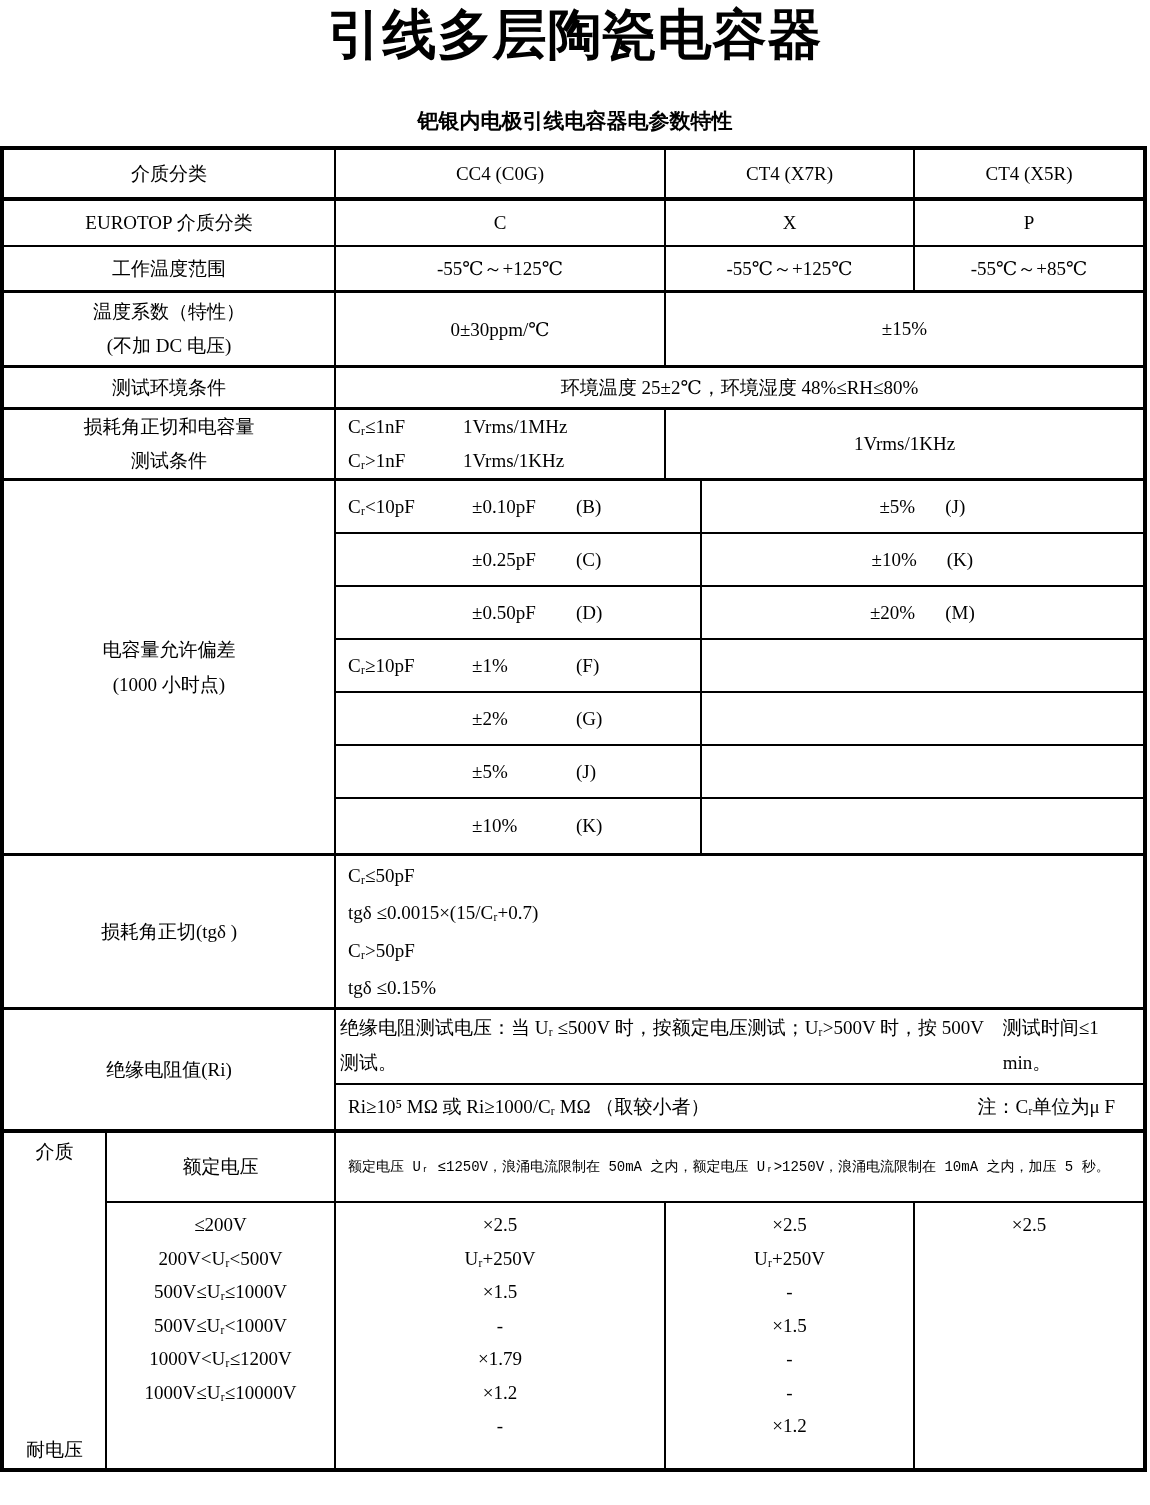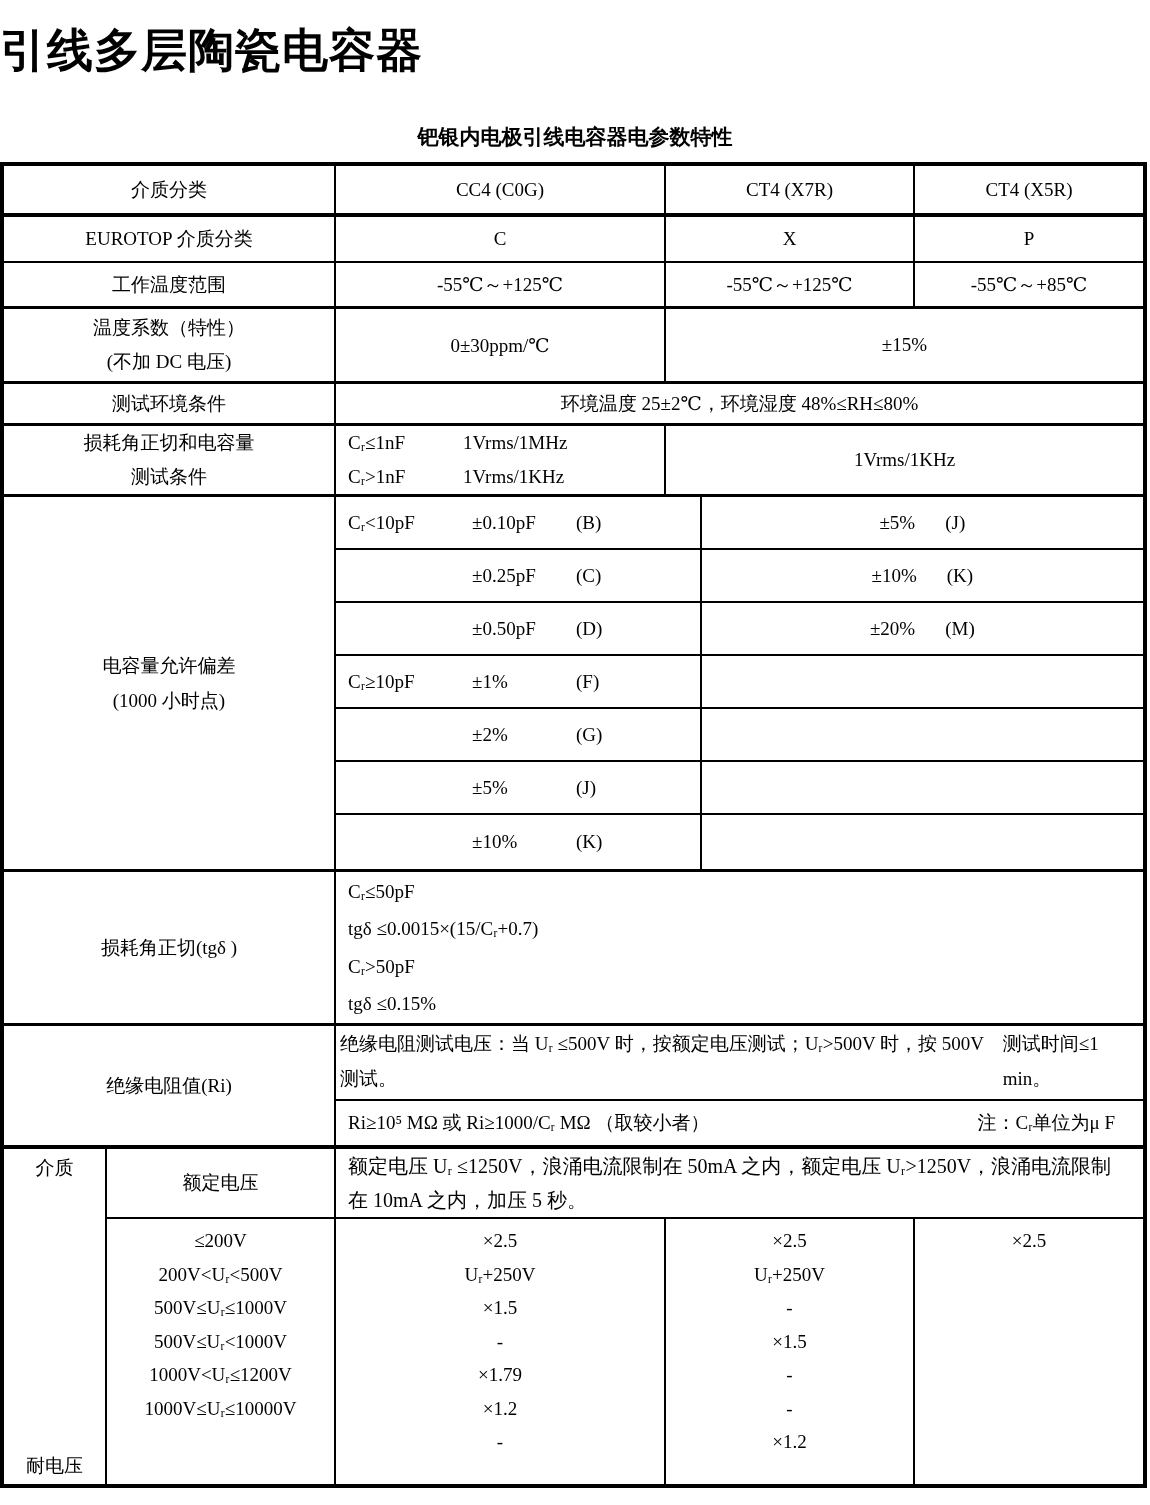--- a/index.html
+++ b/index.html
@@ -5,24 +5,24 @@
   * { box-sizing: border-box; margin: 0; padding: 0; }
   body {
     width: 1150px;
     background: #ffffff;
     color: #000000;
     font-family: "Liberation Serif", "DejaVu Serif", serif;
   }
   .doc-title {
     font-family: "Liberation Sans", "DejaVu Sans", sans-serif;
     font-weight: bold;
-    font-size: 46px;
+    font-size: 54px;
     line-height: 56px;
-    text-align: left;
-    padding-top: 22px;
+    text-align: center;
+    padding-top: 6px;
     letter-spacing: 1px;
   }
   .doc-subtitle {
     font-family: "Liberation Sans", "DejaVu Sans", sans-serif;
     font-weight: bold;
     font-size: 21px;
     line-height: 26px;
     text-align: center;
     margin-top: 46px;
   }
@@ -112,21 +112,22 @@
     padding: 0 28px 0 12px;
     height: 44px;
     font-size: 19px;
     width: 807px;
   }
   .ratedtext {
     display: flex;
     align-items: center;
     padding: 0 16px 0 12px;
     line-height: 34px;
-    font-size: 20px;
+    font-size: 14px;
+    font-family: Liberation Mono, monospace;
   }
   .vcol {
     display: flex;
     flex-direction: column;
     align-items: stretch;
     justify-content: flex-start;
     padding-top: 5px;
   }
   .vcol .ln {
     height: 33.5px;

